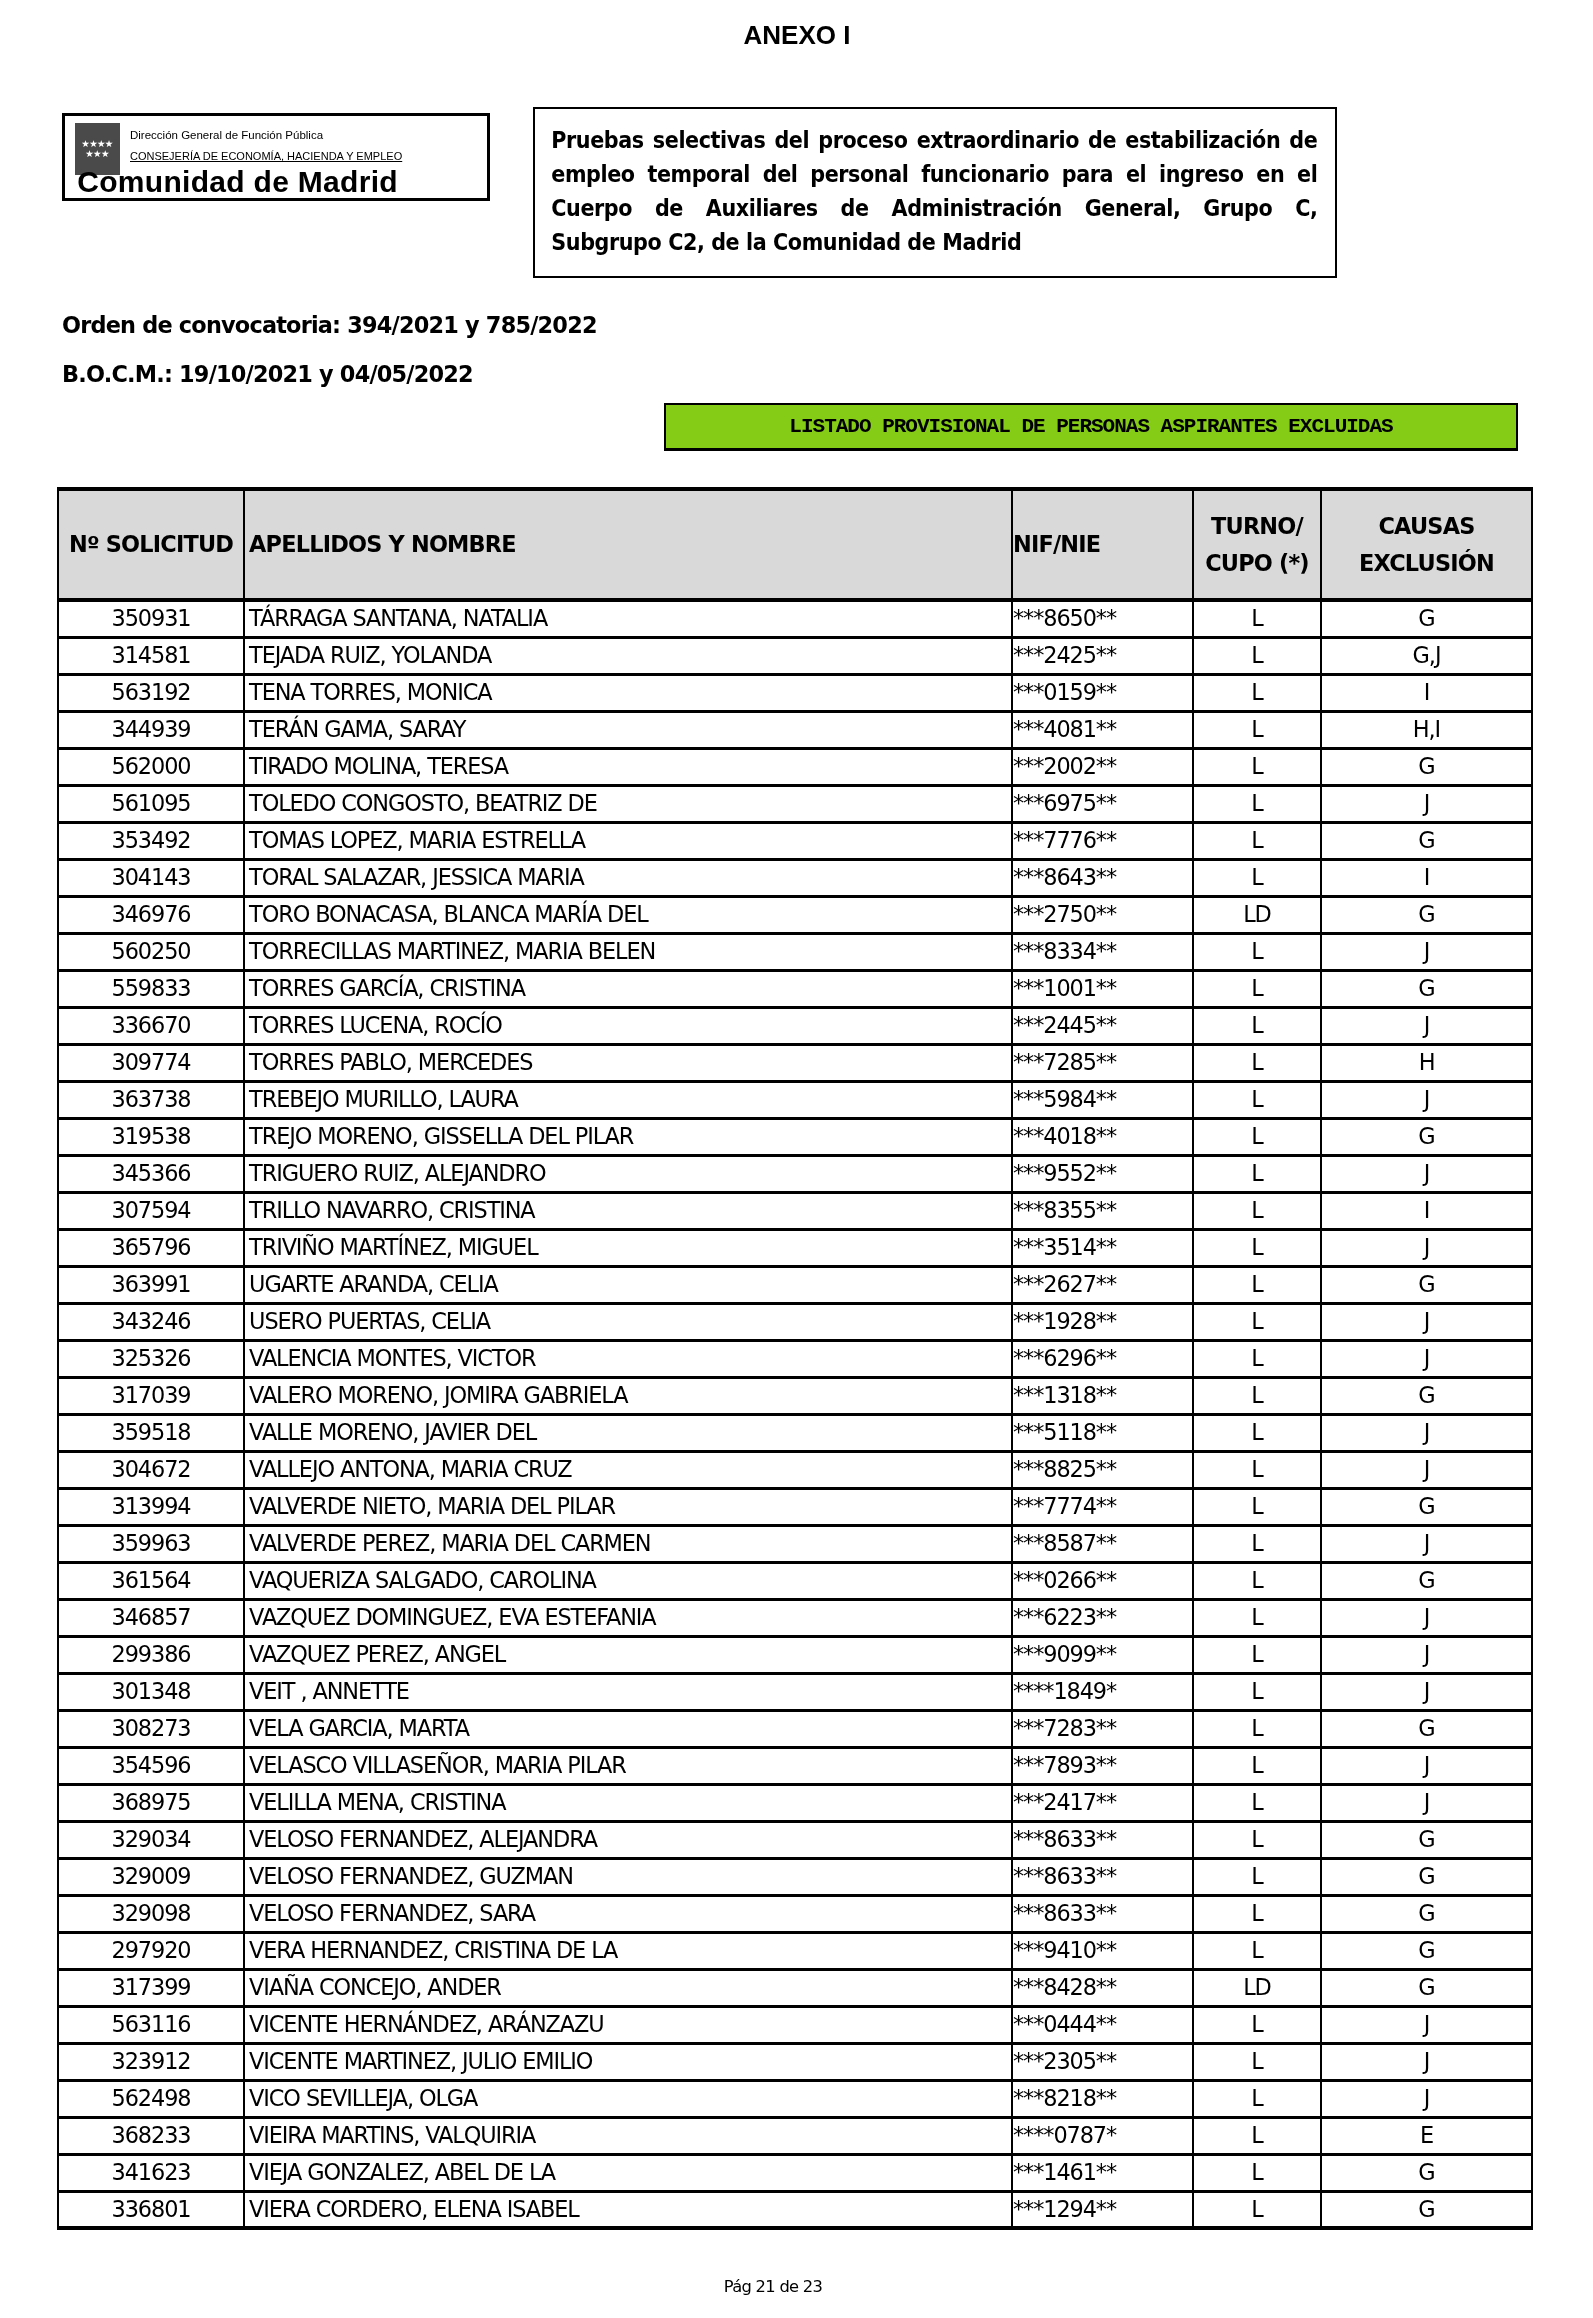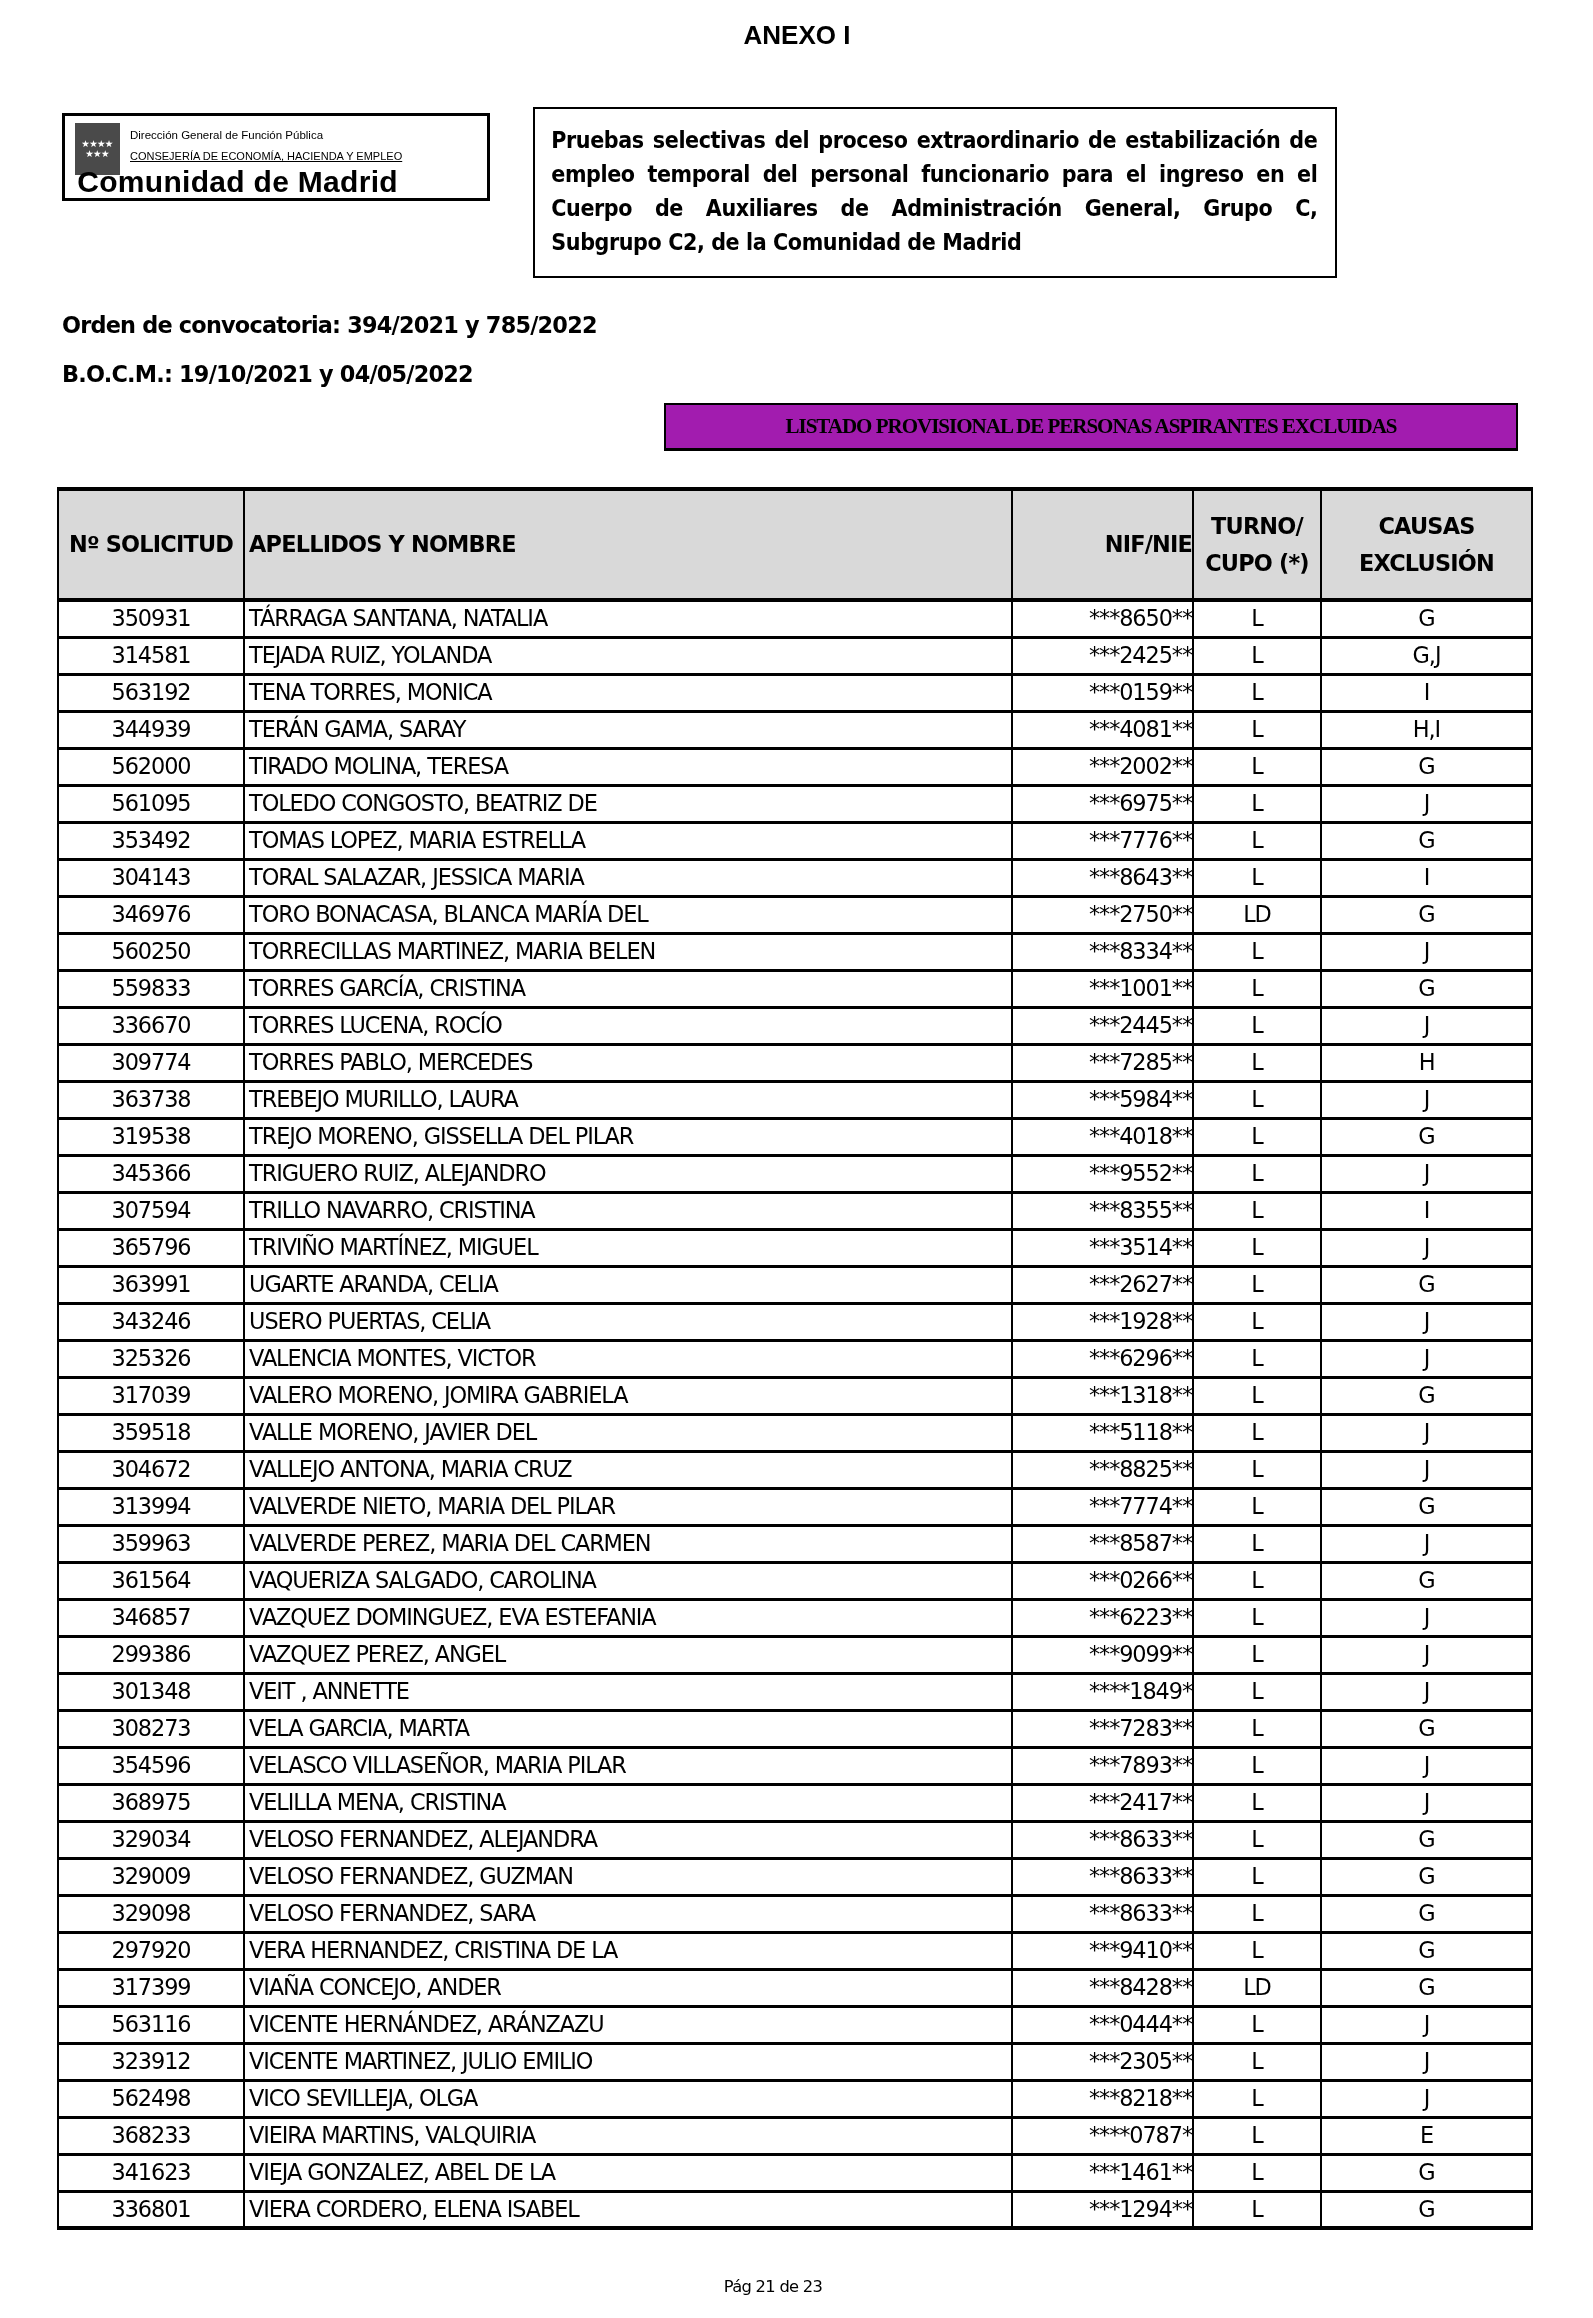--- a/index.html
+++ b/index.html
@@ -14,30 +14,30 @@
   .logo-line2 { position: absolute; left: 65px; top: 34px; font-size: 11px; font-family: "Liberation Sans", sans-serif; white-space: nowrap; text-decoration: underline; }
   .logo-main { position: absolute; left: 12.2px; top: 49px; font-size: 30px; font-weight: bold; font-family: "Liberation Sans", sans-serif; white-space: nowrap; letter-spacing: 0.3px; }
 
   .process-box { position: absolute; left: 533px; top: 107px; width: 804px; height: 171px; border: 2.7px solid #000; box-sizing: border-box; padding: 13.6px 17.6px 0 16.3px; }
   .process-text { font-family: "DejaVu Sans Condensed", "DejaVu Sans", sans-serif; font-weight: bold; font-size: 23px; line-height: 34px; text-align: justify; letter-spacing: -0.4px; }
 
   .meta-line { position: absolute; left: 62px; font-family: "DejaVu Sans", sans-serif; font-weight: bold; font-size: 22.4px; letter-spacing: -0.8px; white-space: nowrap; }
   .meta-1 { top: 312px; }
   .meta-2 { top: 361px; }
 
-  .list-title { position: absolute; left: 664px; top: 403px; width: 854px; height: 48px; border: 2px solid #000; border-top-width: 2.7px; border-bottom-width: 3.4px; box-sizing: border-box; background: #a21caf; display: flex; align-items: center; justify-content: center; font-family: Liberation Serif, serif; font-weight: bold; font-size: 21px; letter-spacing: -1px; white-space: nowrap; }
+  .list-title { position: absolute; left: 664px; top: 403px; width: 854px; height: 48px; border: 2px solid #000; border-top-width: 2.7px; border-bottom-width: 3.4px; box-sizing: border-box; background: #84cc16; display: flex; align-items: center; justify-content: center; font-family: Liberation Mono, monospace; font-weight: bold; font-size: 21px; letter-spacing: -1px; white-space: nowrap; }
 
   table.roster { position: absolute; left: 57px; top: 487px; width: 1474px; border-collapse: collapse; table-layout: fixed; }
   table.roster th, table.roster td { border-left: 2px solid #000; border-right: 2px solid #000; padding: 0; box-sizing: border-box; }
   table.roster th { background: #d9d9d9; height: 111px; font-family: "DejaVu Sans", sans-serif; font-weight: bold; font-size: 22.4px; letter-spacing: -0.8px; line-height: 37px; border-top: 4.1px solid #000; border-bottom: 4.1px solid #000; }
   table.roster td { height: 37px; font-family: "DejaVu Sans", sans-serif; font-size: 22.4px; letter-spacing: -1.1px; white-space: nowrap; overflow: hidden; border-bottom: 3.4px solid #000; line-height: 33px; vertical-align: middle; }
   table.roster tr:last-child td { border-bottom-width: 4.1px; }
   .c-num { text-align: center; }
   .c-name { text-align: left; padding-left: 4.1px !important; }
-  .c-nif { text-align: right; }
+  .c-nif { text-align: left; }
   .c-turno { text-align: center; }
   .c-causa { text-align: center; }
   th.c-name { text-align: left; padding-left: 4.1px !important; }
 
   .footer { position: absolute; left: 0; width: 1546px; top: 2277px; text-align: center; font-family: "DejaVu Sans", sans-serif; font-size: 16.3px; letter-spacing: -0.7px; }
 </style>
 </head>
 <body>
 
 <div class="annex-title">ANEXO I</div>

